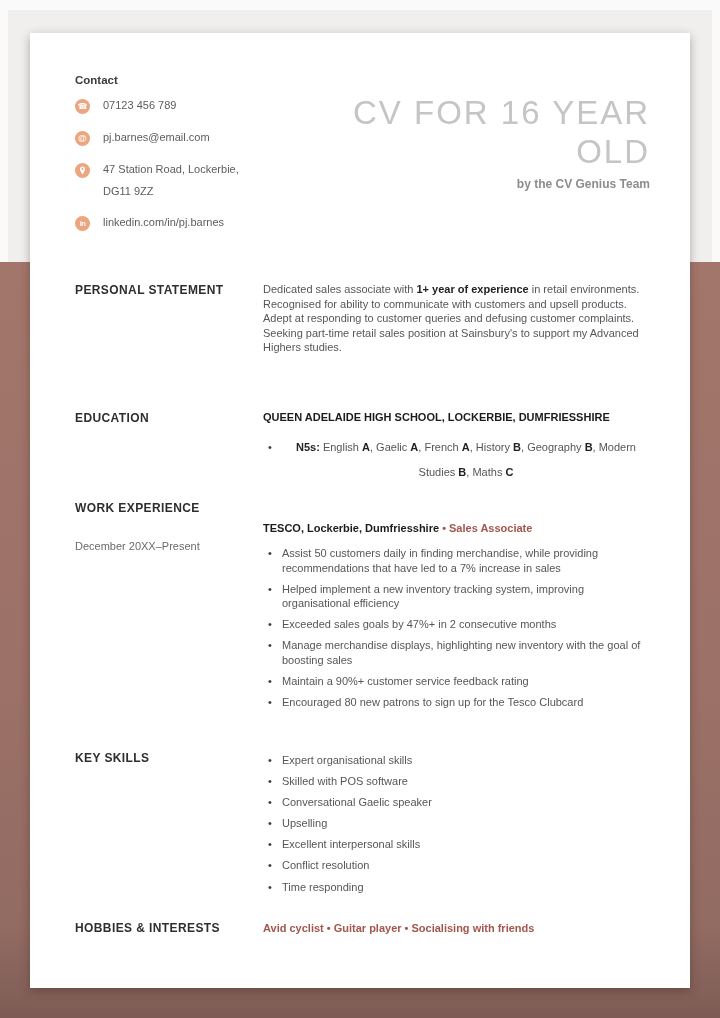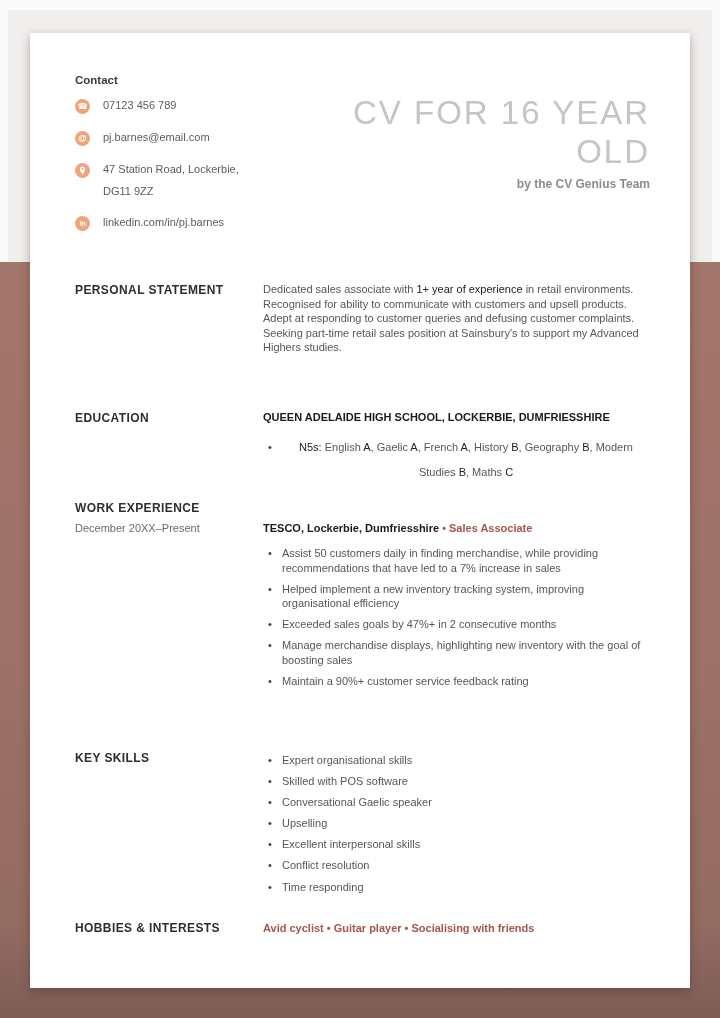--- a/index.html
+++ b/index.html
@@ -50,23 +50,23 @@
     color: var(--title-gray, #c7c5c3);
   }
   .byline { margin-top: 6px; font-size: 12px; font-weight: 600; color: #8c8c8c; }
   
   .section { position: absolute; left: 45px; width: 575px; display: flex; }
   .label-cell { width: 188px; flex: 0 0 188px; }
   .section-label {
     font-size: 12px; font-weight: 700; letter-spacing: 0.4px;
     color: var(--heading-dark, #2e2e2e); padding-top: 1px;
   }
-  .date { margin-top: 7px; font-size: 11px; color: #6b6b6b; }
+  .date { margin-top: 25px; font-size: 11px; color: #6b6b6b; }
   .section-body { flex: 1; font-size: 11px; line-height: 14.6px; color: var(--body-text, #55565a); }
-  .seg-bold { font-weight: 400; color: #222; }
+  .seg-bold { font-weight: 700; color: #222; }
   .edu-school, .employer { font-weight: 700; color: #1b1b1b; font-size: 11px; }
   .role { font-weight: 600; color: var(--text-accent, #a3564c); }
   .work-body { padding-top: 21px; }
   .work-heading { line-height: 15px; }
   ul.bullets { list-style: none; margin-top: 10px; }
   .bullets li { position: relative; padding-left: 19px; margin-bottom: 6.5px; }
   .bullets li::before { content: "\2022"; position: absolute; left: 5px; color: #3a3a3a; }
   .edu-bullets { margin-top: 9px; }
   .edu-bullets li { line-height: 25px; margin-bottom: 0; text-align: center; }
   .edu-bullets li::before { top: 0; }
@@ -150,20 +150,21 @@
       <div class="work-heading">
         <span class="employer">TESCO, Lockerbie, Dumfriesshire</span>
         <span class="role">• Sales Associate</span>
       </div>
       <ul class="bullets" id="work-bullets">
           <li>Assist 50 customers daily in finding merchandise, while providing recommendations that have led to a 7% increase in sales</li>
           <li>Helped implement a new inventory tracking system, improving organisational efficiency</li>
           <li>Exceeded sales goals by 47%+ in 2 consecutive months</li>
           <li>Manage merchandise displays, highlighting new inventory with the goal of boosting sales</li>
           <li>Maintain a 90%+ customer service feedback rating</li>
+          <li>Encouraged 80 new patrons to sign up for the Tesco Clubcard</li>
         </ul>
     </div>
   </div>
 
   <div class="section" style="top:717px">
     <div class="label-cell">
       <div class="section-label">KEY SKILLS</div>
     </div>
     <div class="section-body skills-body">
       <ul class="bullets" id="skills-list">

